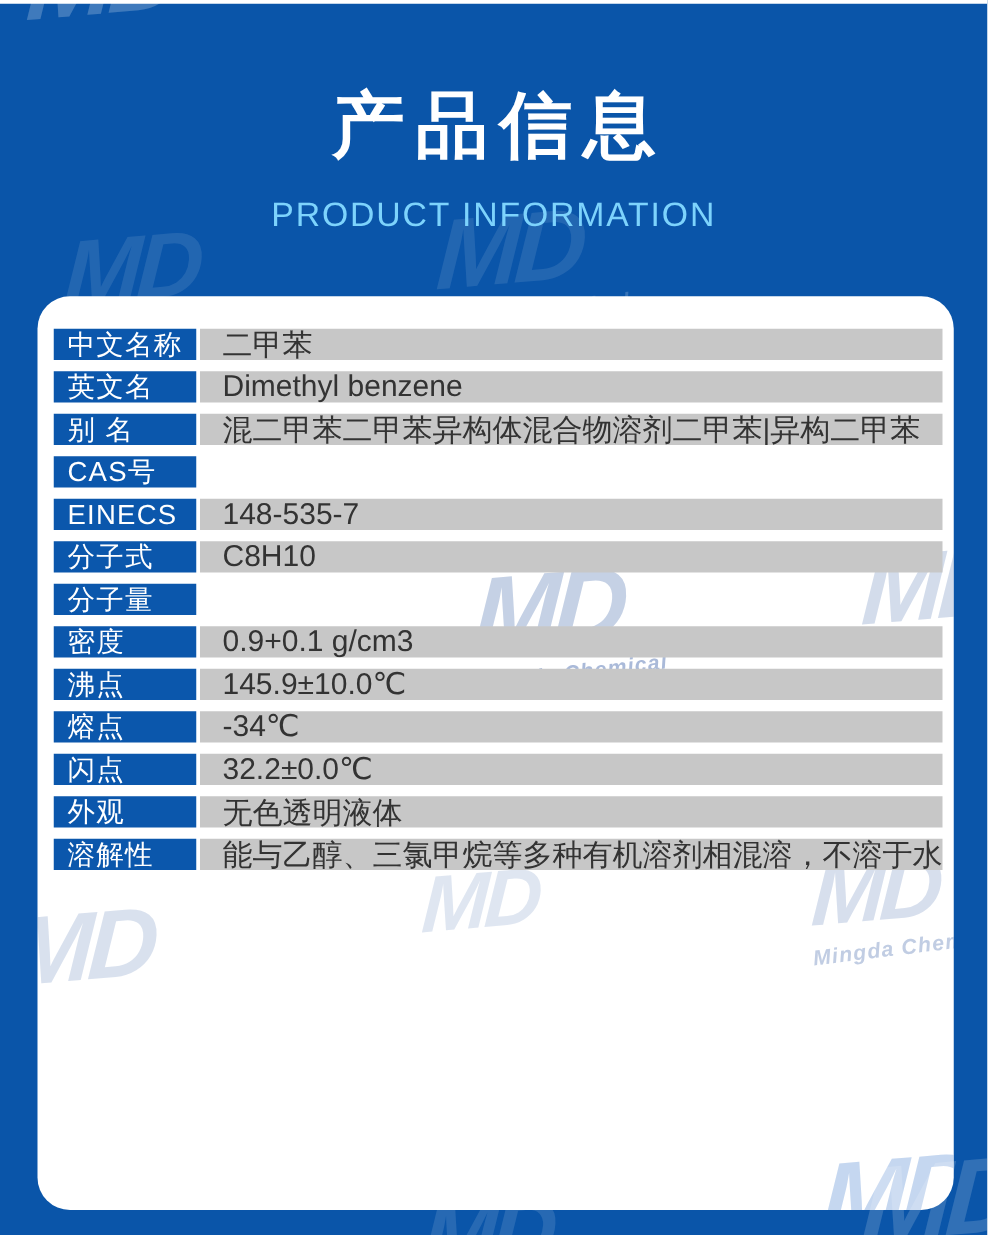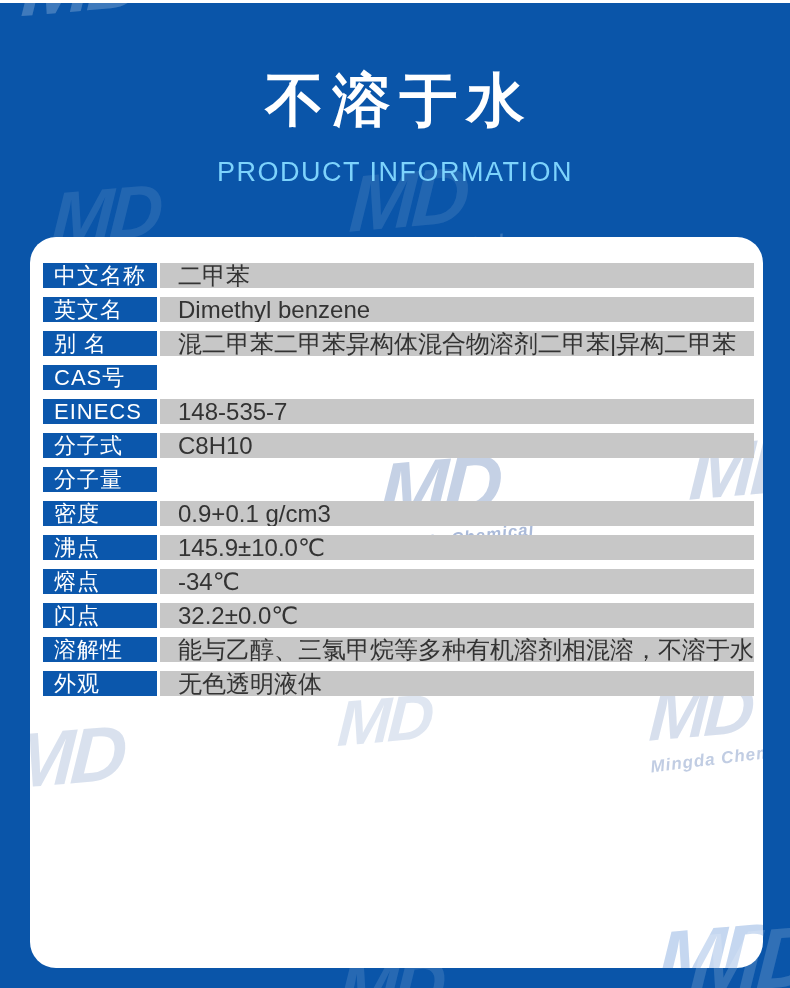--- a/index.html
+++ b/index.html
@@ -129,21 +129,21 @@
     <span class="wm-logo">MD</span>
     <span class="wm-name">Mingda Chemical</span>
   </div>
   <div class="wm wm-i">
     <span class="wm-logo">MD</span>
   </div>
   <div class="wm wm-j">
     <span class="wm-logo">MD</span>
   </div>
 
-  <h1 class="page-title">不溶于水</h1>
+  <h1 class="page-title">产品信息</h1>
   <div class="page-subtitle">PRODUCT INFORMATION</div>
 
   <div class="card">
 
     <div class="wm wm-d">
       <span class="wm-logo">MD</span>
       <span class="wm-name">Mingda Chemical</span>
     </div>
     <div class="wm wm-e">
       <span class="wm-logo">MD</span>
@@ -200,23 +200,23 @@
       </div>
       <div class="row">
         <div class="cell label">熔点</div>
         <div class="cell value">-34℃</div>
       </div>
       <div class="row">
         <div class="cell label">闪点</div>
         <div class="cell value">32.2±0.0℃</div>
       </div>
       <div class="row">
+        <div class="cell label">外观</div>
+        <div class="cell value">无色透明液体</div>
+      </div>
+      <div class="row">
         <div class="cell label">溶解性</div>
         <div class="cell value">能与乙醇、三氯甲烷等多种有机溶剂相混溶，不溶于水</div>
       </div>
-      <div class="row">
-        <div class="cell label">外观</div>
-        <div class="cell value">无色透明液体</div>
-      </div>
 
     </div>
   </div>
 </div>
 
 </body></html>

